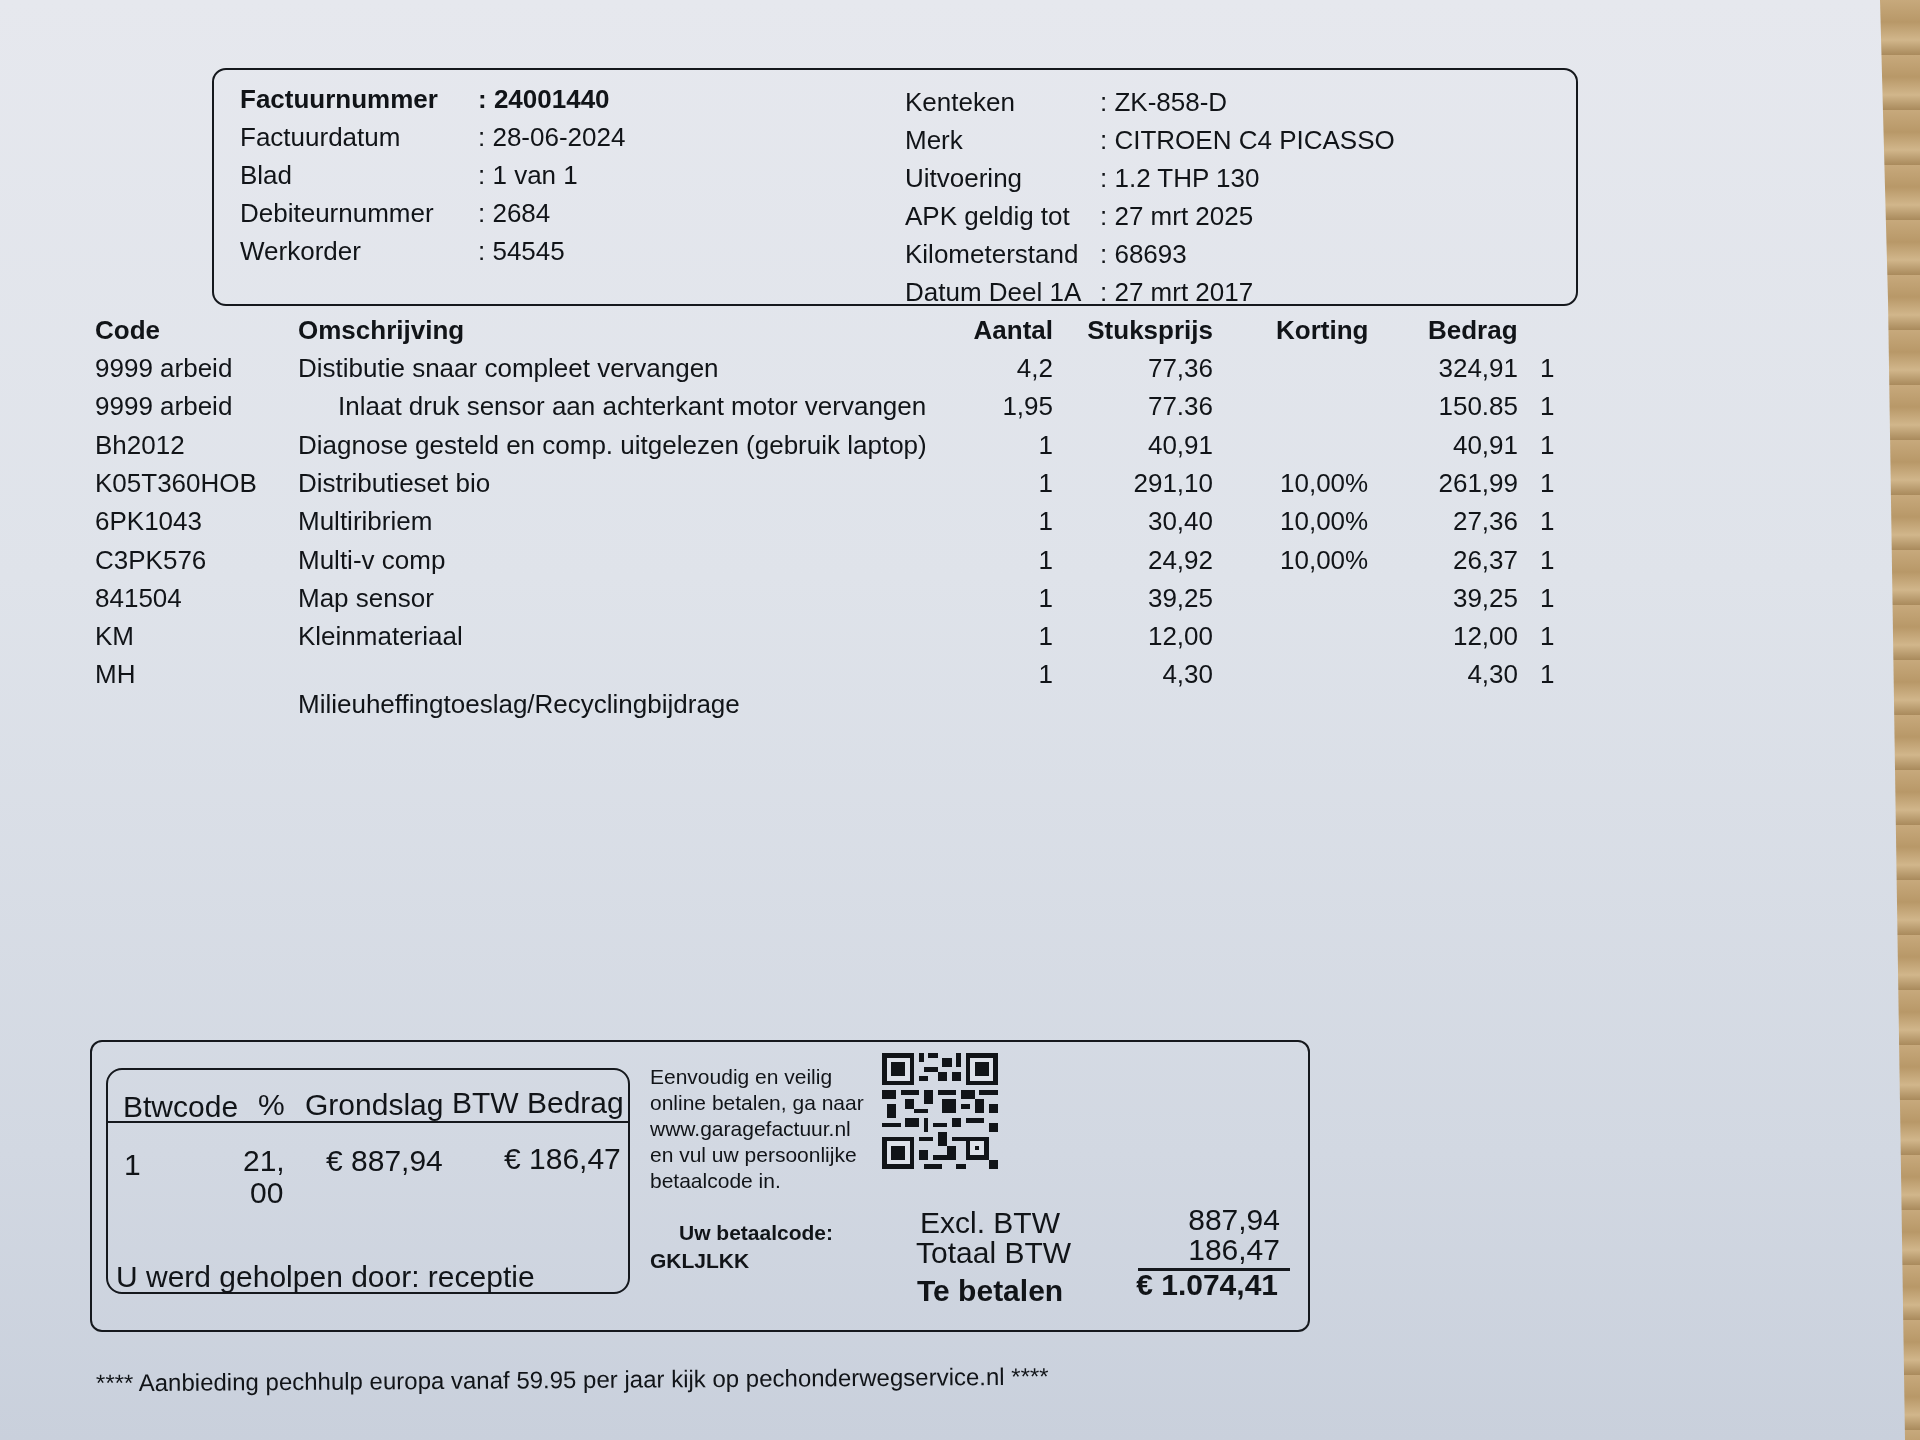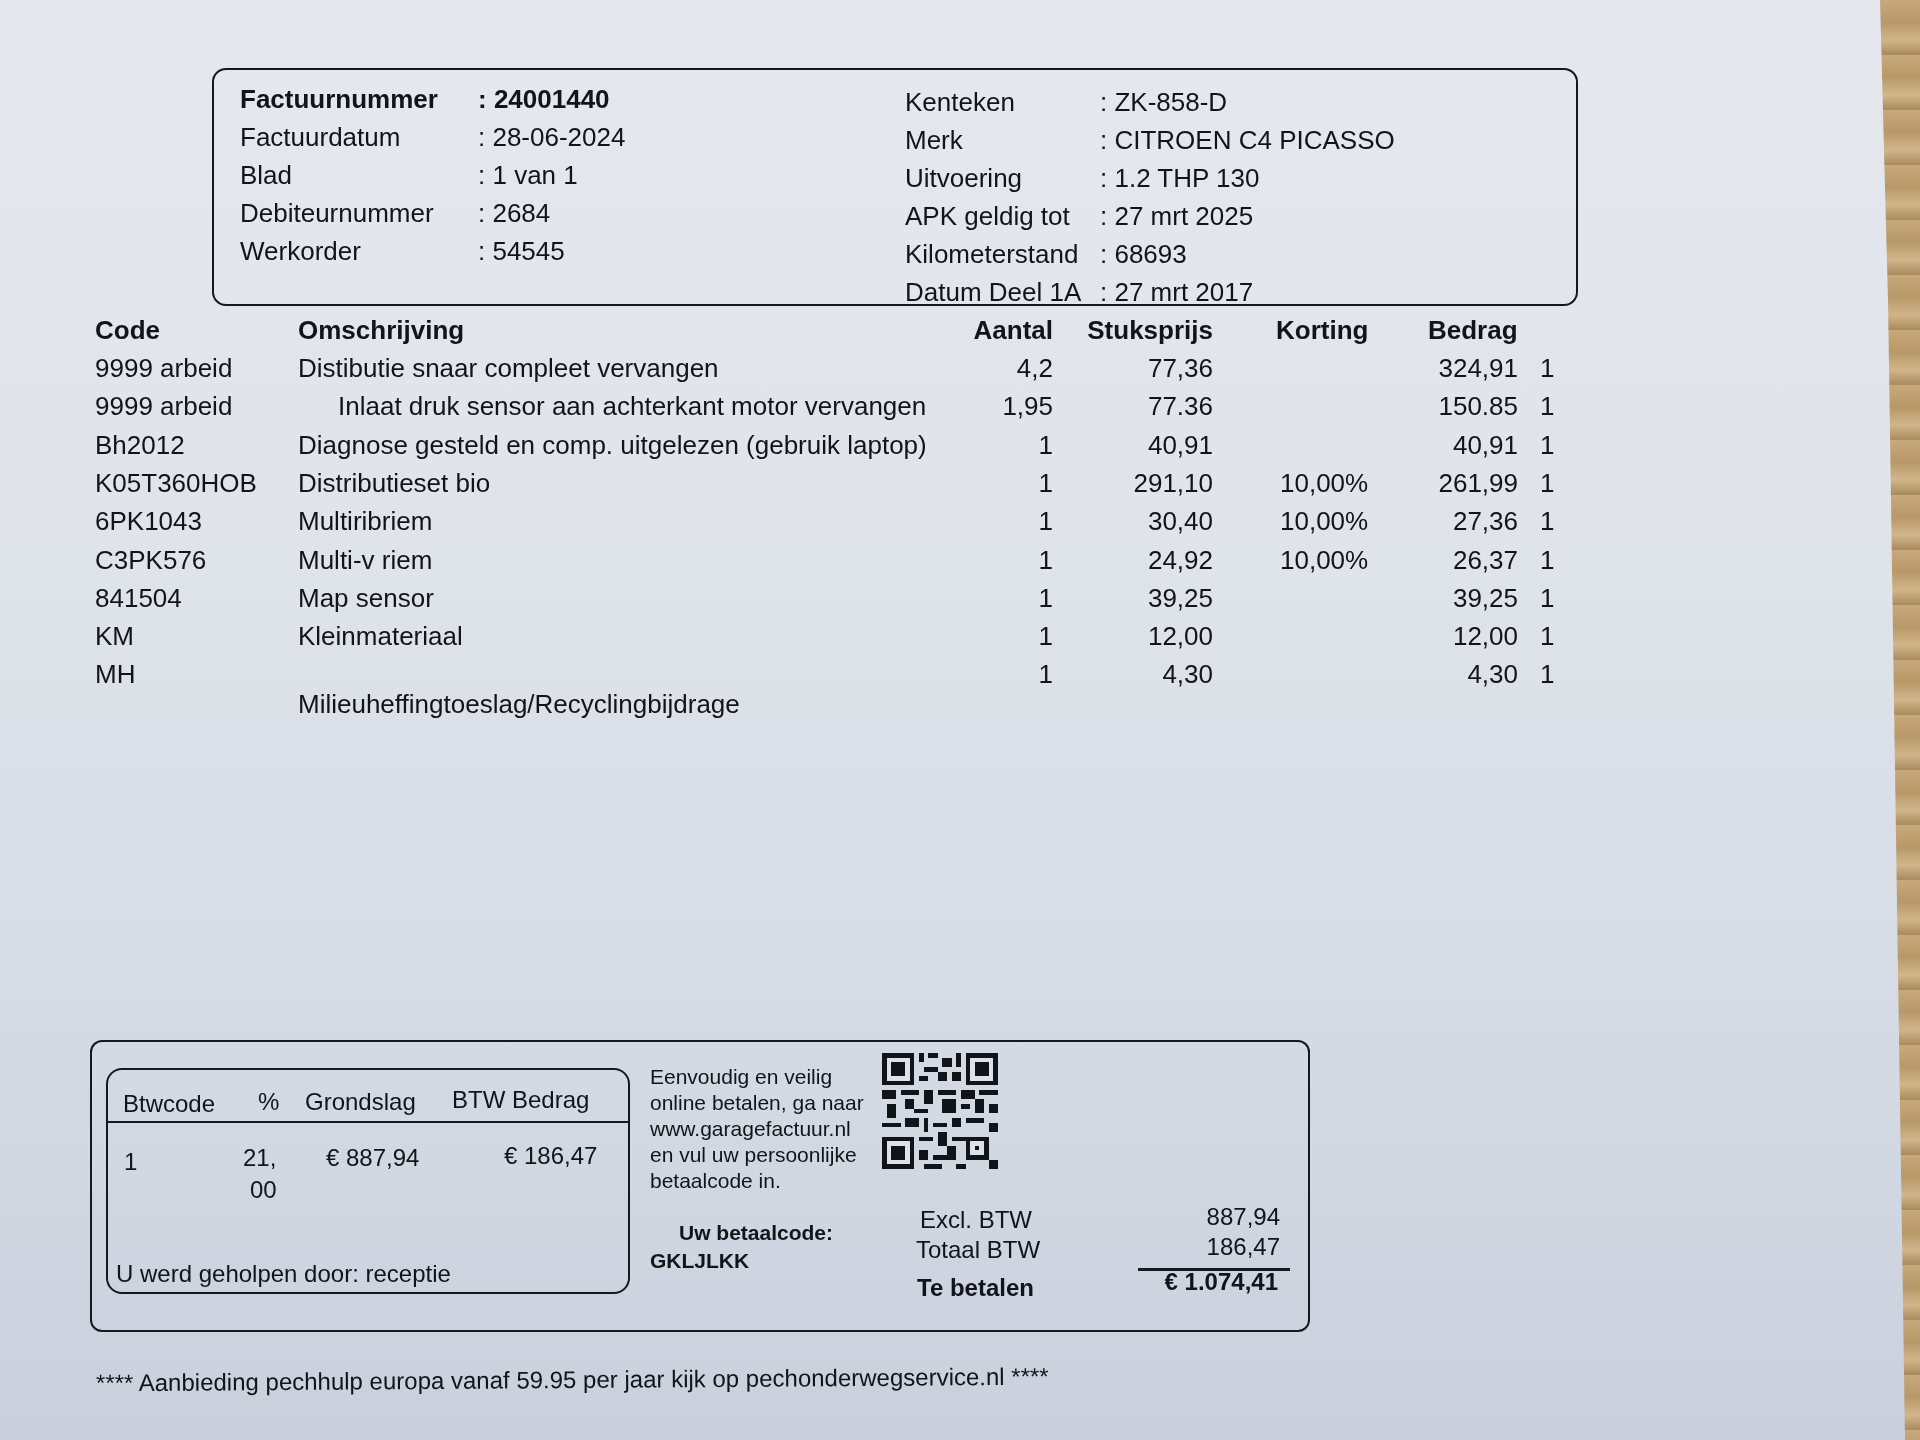--- a/index.html
+++ b/index.html
@@ -36,21 +36,21 @@
   .foot-box {
     position:absolute; left:90px; top:1040px; width:1220px; height:292px;
     border:2.5px solid #15181d; border-radius:12px; box-sizing:border-box;
   }
   .btw-box {
     position:absolute; left:106px; top:1068px; width:524px; height:226px;
     border:2.5px solid #15181d; border-radius:16px; box-sizing:border-box;
   }
   .btw-sep { position:absolute; left:106px; top:1121px; width:524px; height:2px; background:#15181d; }
   .sm { position:absolute; font-size:21px; line-height:26px; white-space:nowrap; }
-  .tot { position:absolute; font-size:24px; white-space:nowrap; }
+  .tot { position:absolute; font-size:30px; white-space:nowrap; }
   .tot-line { position:absolute; left:1138px; top:1268px; width:152px; height:3px; background:#15181d; }
 
   .qr { position:absolute; left:882px; top:1053px; width:116px; height:116px; }
   .promo { position:absolute; left:96px; top:1366px; font-size:24px; white-space:nowrap; transform:rotate(-0.4deg); }
 </style>
 </head>
 <body>
 
 <div class="wood-stripe"></div>
 <div class="paper2"></div>
@@ -150,21 +150,21 @@
   <div class="td" style="left:95px;top:506px;">6PK1043</div>
   <div class="td" style="left:298px;top:506px;">Multiribriem</div>
   <div class="td r" style="left:900px;width:153px;top:506px;">1</div>
   <div class="td r" style="left:1060px;width:153px;top:506px;">30,40</div>
   <div class="td" style="left:1280px;top:506px;">10,00%</div>
   <div class="td r" style="left:1370px;width:148px;top:506px;">27,36</div>
   <div class="td" style="left:1540px;top:506px;">1</div>
 </div>
 <div>
   <div class="td" style="left:95px;top:545px;">C3PK576</div>
-  <div class="td" style="left:298px;top:545px;">Multi-v riem</div>
+  <div class="td" style="left:298px;top:545px;">Multi-v comp</div>
   <div class="td r" style="left:900px;width:153px;top:545px;">1</div>
   <div class="td r" style="left:1060px;width:153px;top:545px;">24,92</div>
   <div class="td" style="left:1280px;top:545px;">10,00%</div>
   <div class="td r" style="left:1370px;width:148px;top:545px;">26,37</div>
   <div class="td" style="left:1540px;top:545px;">1</div>
 </div>
 <div>
   <div class="td" style="left:95px;top:583px;">841504</div>
   <div class="td" style="left:298px;top:583px;">Map sensor</div>
   <div class="td r" style="left:900px;width:153px;top:583px;">1</div>

